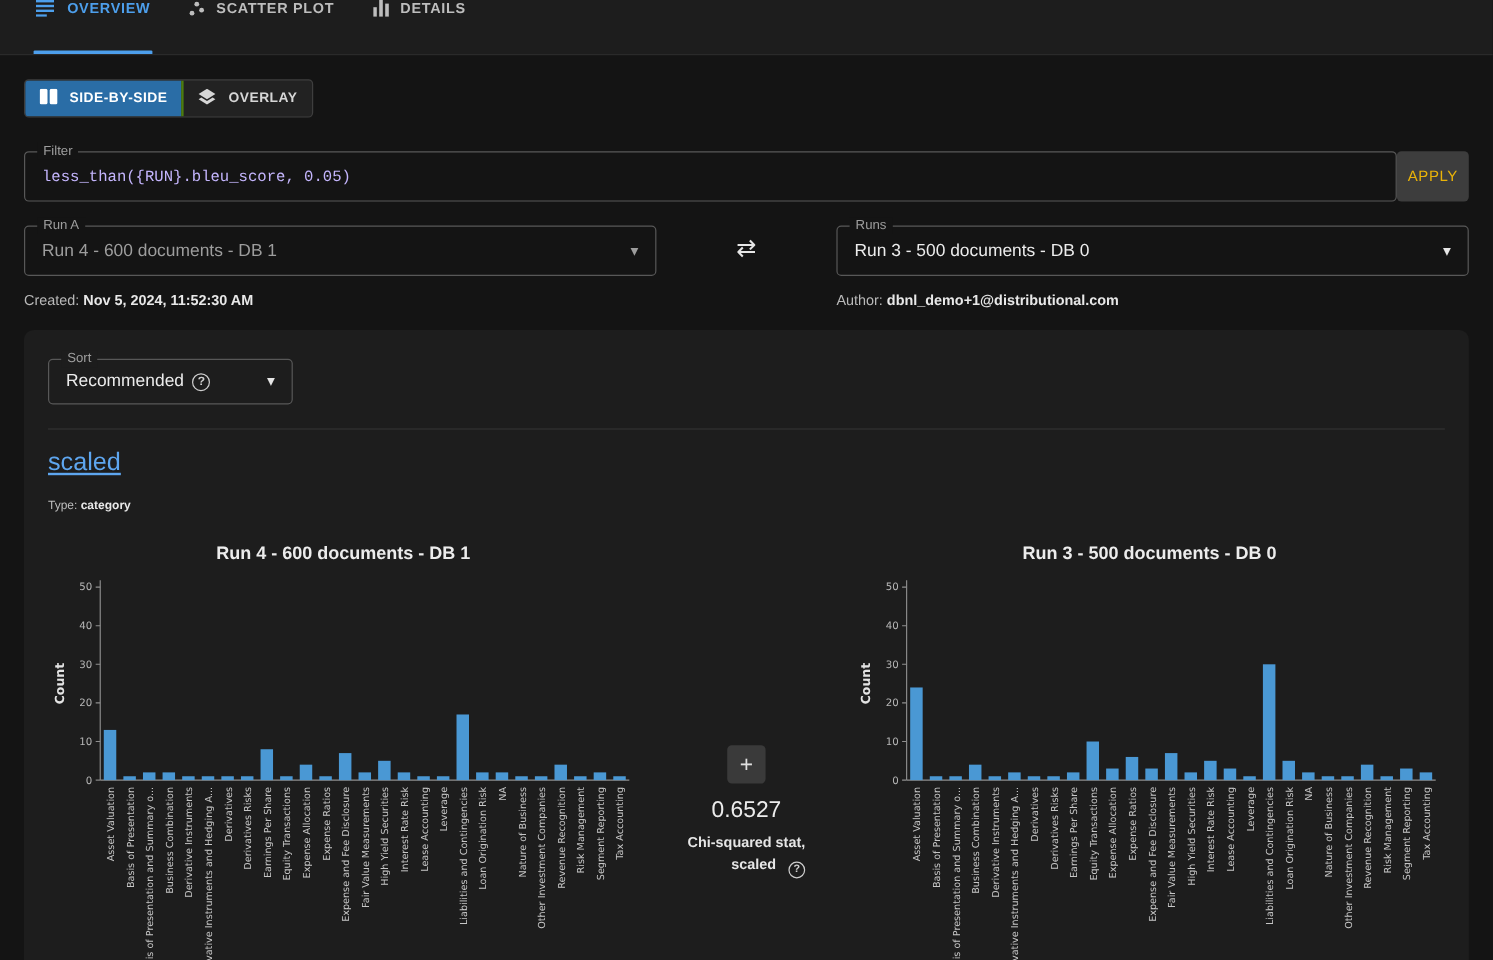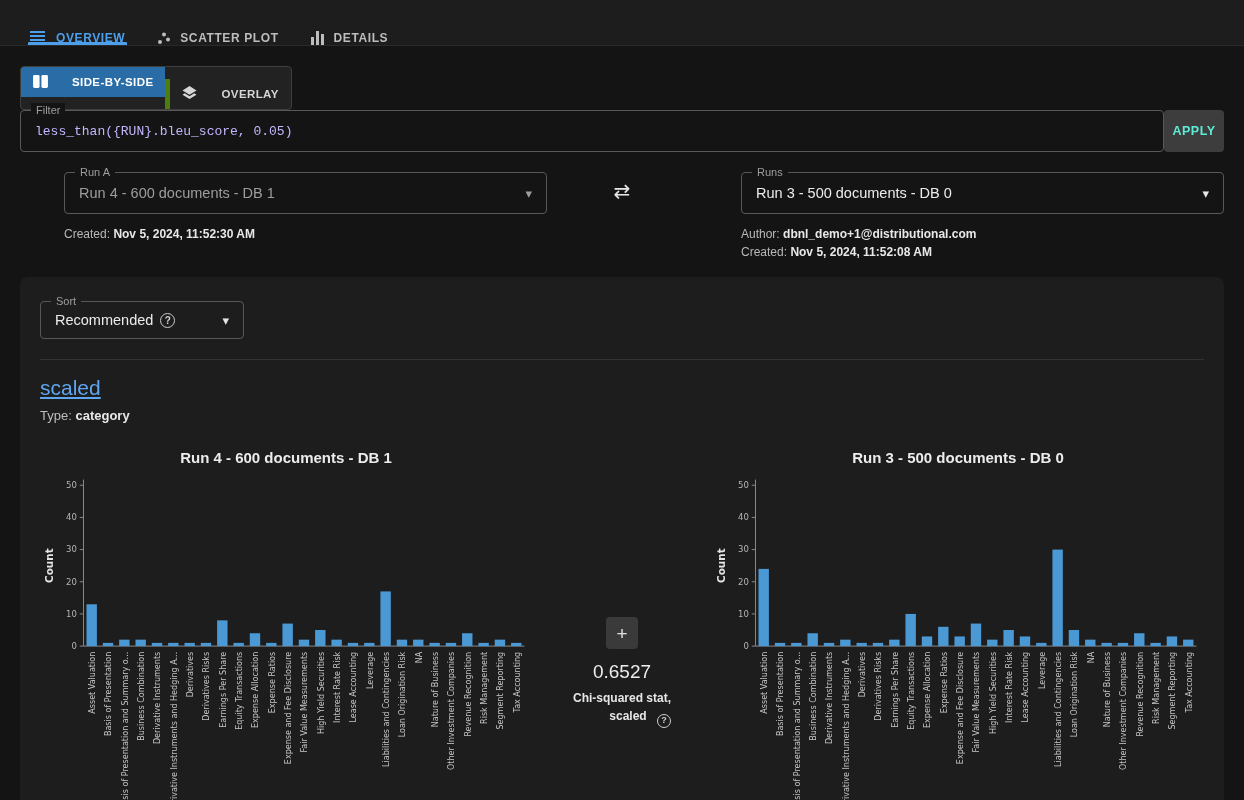--- a/index.html
+++ b/index.html
@@ -11,72 +11,72 @@
     font-size:14px;
   }
   svg text { font-family:"DejaVu Sans","Liberation Sans",sans-serif; }
 
   
   .topbar {
     height:46px; background:#1d1d1d; border-bottom:1px solid #2a2a2a;
     display:flex; align-items:stretch; padding-left:14px;
   }
   .tab {
-    display:flex; align-items:flex-end; gap:9px; padding:0 16px;
+    display:flex; align-items:flex-start; gap:9px; padding:0 16px;
     font-size:12px; font-weight:600; letter-spacing:0.6px;
     color:#bdbdbd; cursor:pointer; position:relative;
   }
   .tab .ticon { display:flex; align-items:center; }
   .tab.active { color:#4d9fec; }
   .tab.active::after {
     content:""; position:absolute; left:14px; right:14px; bottom:0;
     height:3px; background:#4d9fec; border-radius:1px 1px 0 0;
   }
 
   .content { padding:0 20px; }
 
   
   .toggle-group {
     margin-top:20px; display:inline-flex; border:1px solid #3e3e3e;
     border-radius:4px; overflow:hidden; background:#222;
   }
   .toggle {
-    display:flex; align-items:center; gap:24px; height:30px; padding:0 12px;
+    display:flex; align-items:center; gap:10px; height:30px; padding:0 12px;
     background:transparent; border:none; color:#d6d6d6; cursor:pointer;
     font-family:inherit; font-size:11.5px; font-weight:600; letter-spacing:0.4px;
   }
-  .toggle + .toggle { border-left:5px solid #4d7c0f;margin-top:12px; }
+  .toggle + .toggle { border-left:2px solid #4d7c0f; }
   .toggle.selected { background:#2a6da6; color:#ffffff; }
 
   
   .outlined {
     position:relative; border:1px solid #585858; border-radius:4px;
     height:42px; display:flex; align-items:center; padding:0 14px;
   }
   .field-label {
     position:absolute; top:-8px; left:10px; padding:0 5px;
     font-size:11px; color:#9e9e9e; background:#141414; line-height:14px;
   }
   .panel .field-label { background:#1d1d1d; }
 
-  .filter-row { display:flex; align-items:stretch; }
+  .filter-row { margin-top:28px; display:flex; align-items:stretch; }
   .filter-field { flex:1; cursor:text; }
   .code {
     font-family:Liberation Mono, monospace;
     font-size:13px; color:#c4b5fd;
   }
   .apply-btn {
     width:60px; border:none; border-radius:4px; background:#3d3d3d;
-    color:#5eead4; font-family:inherit; font-size:12.5px; font-weight:700;
+    color:#eab308; font-family:inherit; font-size:12.5px; font-weight:400;
     letter-spacing:0.5px; cursor:pointer;
   }
 
   
   .runs-row { margin-top:20px; display:flex; align-items:flex-start; }
-  .run-col { flex:1; min-width:0;margin-left:44px; }
+  .run-col { flex:1; min-width:0; }
   .select { cursor:pointer; }
   .select-value { flex:1; font-size:14.5px; color:#ececec; white-space:nowrap; overflow:hidden; }
   .select-value.dim { color:#9d9d9d; }
   .caret { color:#e6e6e6; font-size:13px; margin-left:10px; }
   .caret.dim { color:#9d9d9d; }
   .swap-col { width:150px; display:flex; justify-content:center; padding-top:9px; }
   .swap-btn {
     background:none; border:none; color:#e6e6e6; font-size:20px;
     cursor:pointer; line-height:1; font-family:inherit;
   }
@@ -97,21 +97,21 @@
     font-size:10px; font-weight:700; color:#cfcfcf; margin-left:7px; cursor:pointer;
     flex:none;
   }
   .sort-select .caret { margin-left:auto; }
   .divider { border:none; border-top:1px solid #333; margin:20px 0 16px 0; }
 
   .metric-title {
     display:inline-block; font-size:21px; color:#5ea6ef;
     text-decoration:underline; cursor:pointer;
   }
-  .type-line { margin-top:8px; font-size:13px; color:#bdbdbd; }
+  .type-line { margin-top:18px; font-size:10px; color:#bdbdbd; }
 
   
   .charts-row { margin-top:26px; display:flex; align-items:flex-start; gap:10px; }
   .chart { flex:1; min-width:0; }
   .chart-title { text-align:center; font-size:15px; font-weight:700; color:#ececec; margin-bottom:6px; }
   .chart svg { width:100%; height:auto; display:block; }
 
   .stat-col {
     flex:none; width:160px; display:flex; flex-direction:column;
     align-items:center; padding-top:168px;
@@ -217,24 +217,20 @@
 
     <div class="run-col">
       <div class="outlined select">
         <span class="field-label">Runs</span>
         <span class="select-value">Run 3 - 500 documents - DB 0</span>
         <span class="caret">▾</span>
       </div>
       <div class="meta">
         <span class="meta-label">Author:</span>
         <span class="meta-value">dbnl_demo+1@distributional.com</span>
-      </div>
-      <div class="meta">
-        <span class="meta-label">Created:</span>
-        <span class="meta-value">Nov 5, 2024, 11:52:08 AM</span>
       </div>
     </div>
   </div>
 
   
   <section class="panel">
 
     <div class="outlined select sort-select">
       <span class="field-label">Sort</span>
       <span class="select-value">Recommended</span>

